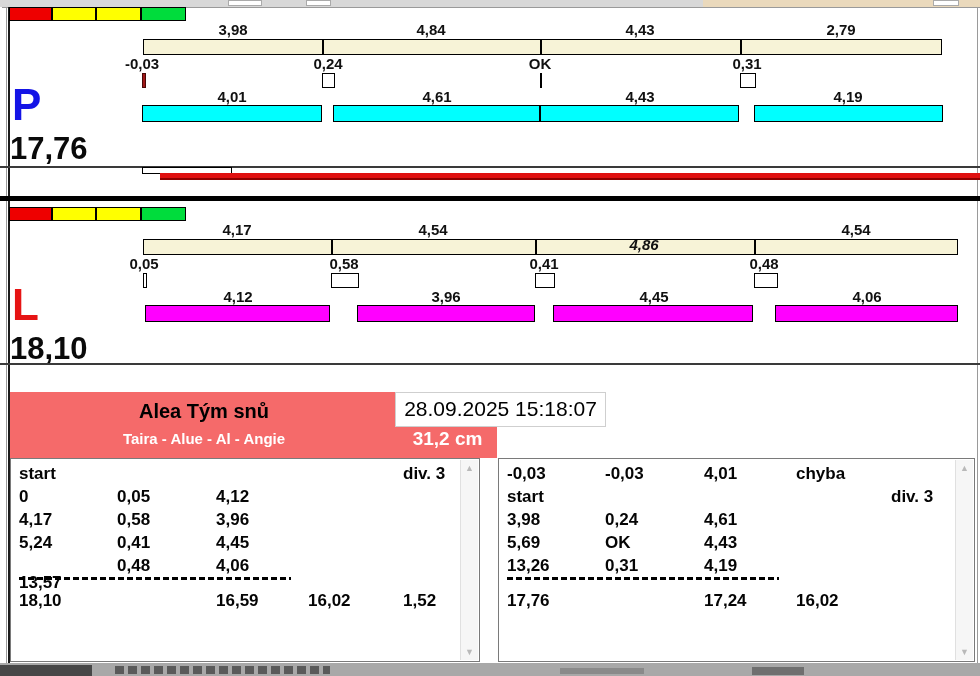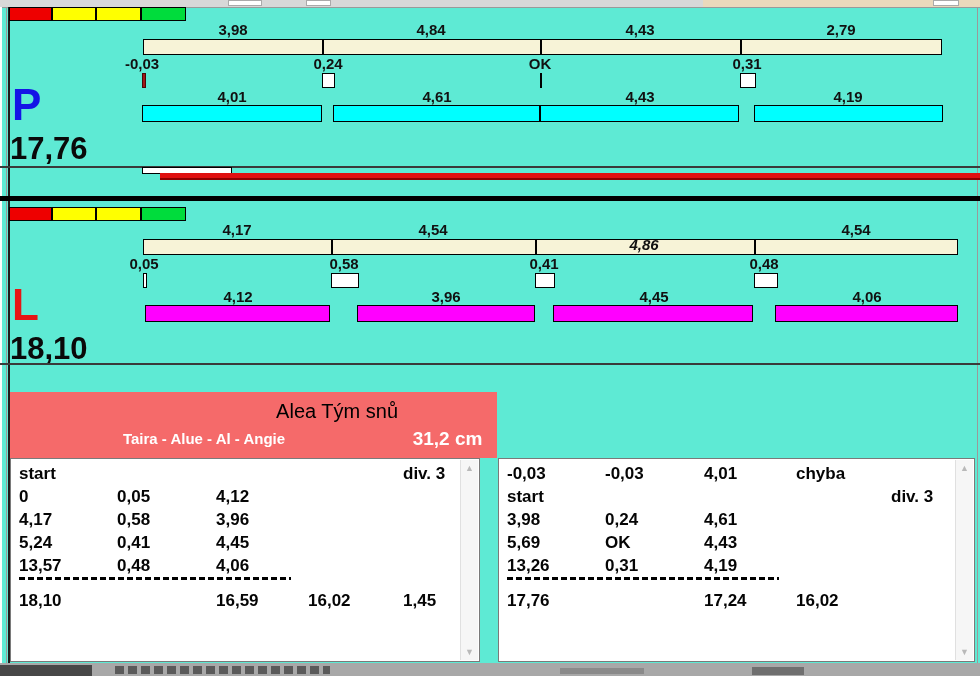--- a/index.html
+++ b/index.html
@@ -1,32 +1,32 @@
 <!DOCTYPE html>
 <html><head>
 <meta charset="utf-8">
 <style>
   html,body{margin:0;padding:0;background:#c8c8c8;}
-  .screen{position:relative;width:980px;height:676px;background:#5eead4;overflow:hidden;
+  .screen{position:relative;width:980px;height:676px;background:#ffffff;overflow:hidden;
           font-family:"Liberation Sans",sans-serif;color:#111;}
   .abs{position:absolute;}
   .ctr{transform:translateX(-50%);white-space:nowrap;}
   .lbl{font-size:15px;font-weight:bold;color:#111;line-height:15px;}
   .timeline{height:16px;background:#f7f3d7;border:1px solid #000;box-sizing:border-box;}
   .divider{width:2px;background:#000;}
   .runbar{height:17px;border:1px solid #000;box-sizing:border-box;}
   .mark-box{height:15px;background:#fff;border:1px solid #000;box-sizing:border-box;}
   .mark-fault{height:15px;background:#a01818;border:1px solid #4a0808;box-sizing:border-box;}
   .mark-ok{height:15px;width:2px;background:#000;}
   .light{height:14px;border:1px solid #000;box-sizing:border-box;position:absolute;top:0;}
   .lane-letter{font-size:44px;font-weight:bold;line-height:44px;}
   .lane-total{font-size:31px;font-weight:bold;color:#0a0a0a;line-height:31px;}
   .hline{height:2px;background:#3a3a3a;}
   .header{top:392px;height:66px;}
-  .team-title{font-size:20px;font-weight:normal;color:#000;text-align:right;}
+  .team-title{font-size:20px;font-weight:bold;color:#000;text-align:center;}
   .team-dogs{font-size:15px;font-weight:bold;color:#fff;text-align:center;}
   .badge{font-size:19px;font-weight:bold;color:#fff;text-align:center;}
   .datebox{background:#fff;border:1px solid #cfcfcf;font-size:21px;color:#000;
            text-align:center;line-height:31px;}
   .panel{top:458px;height:204px;background:#fff;border:1px solid #7a7a7a;box-sizing:border-box;}
   .cell{position:absolute;font-size:17px;font-weight:bold;white-space:nowrap;line-height:19px;color:#050505;}
   .dashed{height:3px;background:repeating-linear-gradient(90deg,#000 0 6px,transparent 6px 9px);}
   .sbar{position:absolute;top:1px;bottom:1px;width:17px;background:#f6f6f6;border-left:1px solid #e0e0e0;}
   .sarrow{position:absolute;left:0;width:17px;text-align:center;font-size:9px;color:#b9b9b9;line-height:14px;}
   .topstrip{left:0;top:0;width:980px;height:7px;background:#d8d8d8;border-bottom:1px solid #9a9a9a;}
@@ -121,45 +121,46 @@
   <div class="abs" style="left:160px;top:173px;width:820px;height:7px;background:#e01010;border-bottom:2px solid #8f0000;box-sizing:border-box;"></div>
   <div class="abs" style="left:0;top:196px;width:980px;height:5px;background:#000;"></div>
   <div class="abs hline" style="left:0;top:363px;width:980px;"></div>
 
   <div class="abs header" style="left: 10px; width: 487px; background: rgb(245, 106, 106);" id="hdr-0">
     <div class="abs team-title" style="left:0;top:8px;width:388px;">Alea Tým snů</div>
     <div class="abs team-dogs" style="left:0;top:38px;width:388px;">Taira - Alue - Al - Angie</div>
     <div class="abs badge" style="left:385px;top:36px;width:105px;">31,2 cm</div>
   </div>
 
+  <div class="abs datebox" style="left:395px;top:392px;width:209px;height:33px;">28.09.2025 15:18:07</div>
 
   <div id="panel-0" class="abs panel" style="left:10px;width:470px;">
     <div class="sbar" style="right:1px;">
       <span class="sarrow" style="top:1px;">▲</span>
       <span class="sarrow" style="bottom:1px;">▼</span>
     </div>
   <div class="cell" style="left:8px;top:5px;">start</div>
       <div class="cell" style="left:392px;top:5px;">div.  3</div>
       <div class="cell" style="left:8px;top:28px;">0</div>
       <div class="cell" style="left:106px;top:28px;">0,05</div>
       <div class="cell" style="left:205px;top:28px;">4,12</div>
       <div class="cell" style="left:8px;top:51px;">4,17</div>
       <div class="cell" style="left:106px;top:51px;">0,58</div>
       <div class="cell" style="left:205px;top:51px;">3,96</div>
       <div class="cell" style="left:8px;top:74px;">5,24</div>
       <div class="cell" style="left:106px;top:74px;">0,41</div>
       <div class="cell" style="left:205px;top:74px;">4,45</div>
-      <div class="cell" style="left:8px;top:97px;">13,57</div>
+      <div class="cell" style="left:8px;top:114px;">13,57</div>
       <div class="cell" style="left:106px;top:97px;">0,48</div>
       <div class="cell" style="left:205px;top:97px;">4,06</div>
       <div class="abs dashed" style="left:8px;top:118px;width:272px;"></div>
       <div class="cell" style="left:8px;top:132px;">18,10</div>
       <div class="cell" style="left:205px;top:132px;">16,59</div>
       <div class="cell" style="left:297px;top:132px;">16,02</div>
-      <div class="cell" style="left:392px;top:132px;">1,45</div>
+      <div class="cell" style="left:392px;top:132px;">1,52</div>
     </div>
   <div id="panel-1" class="abs panel" style="left:498px;width:477px;">
     <div class="sbar" style="right:1px;">
       <span class="sarrow" style="top:1px;">▲</span>
       <span class="sarrow" style="bottom:1px;">▼</span>
     </div>
   <div class="cell" style="left:8px;top:5px;">-0,03</div>
       <div class="cell" style="left:106px;top:5px;">-0,03</div>
       <div class="cell" style="left:205px;top:5px;">4,01</div>
       <div class="cell" style="left:297px;top:5px;">chyba</div>

